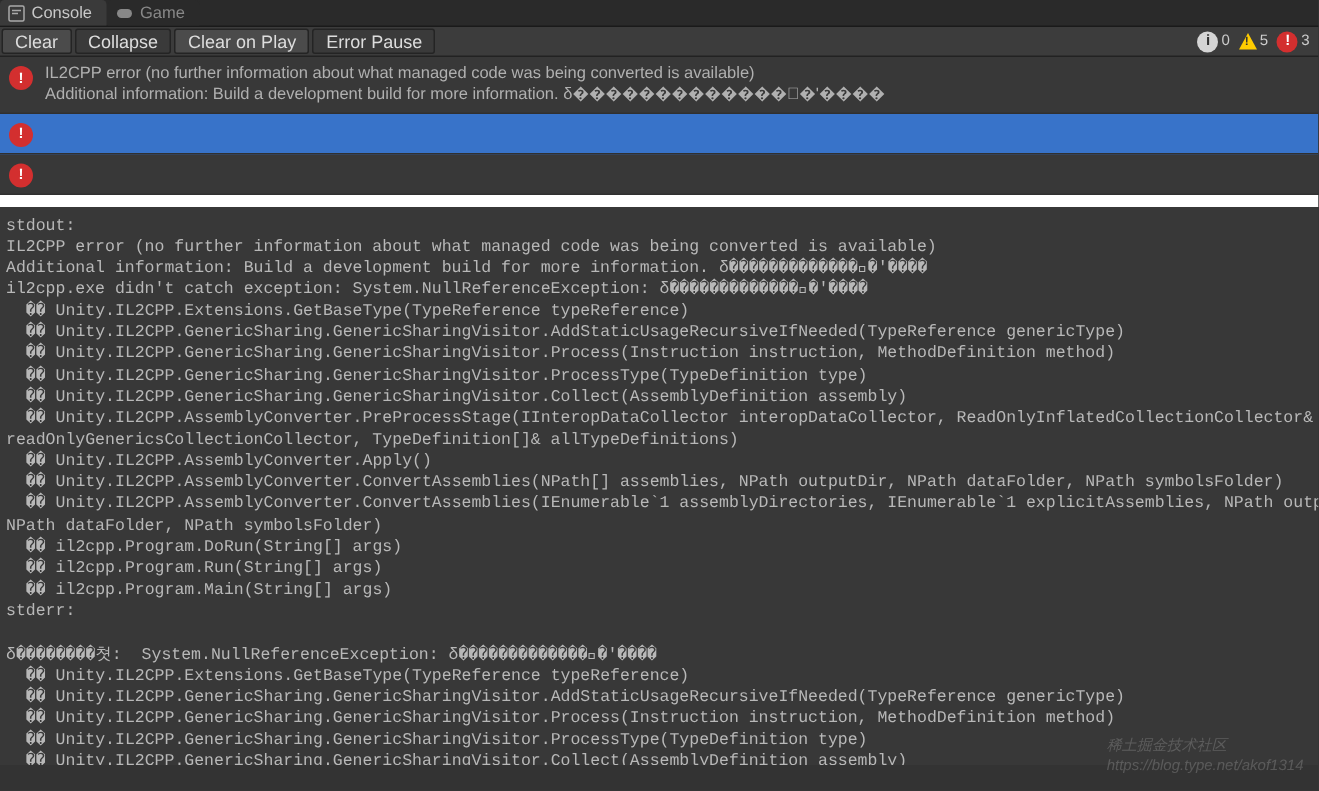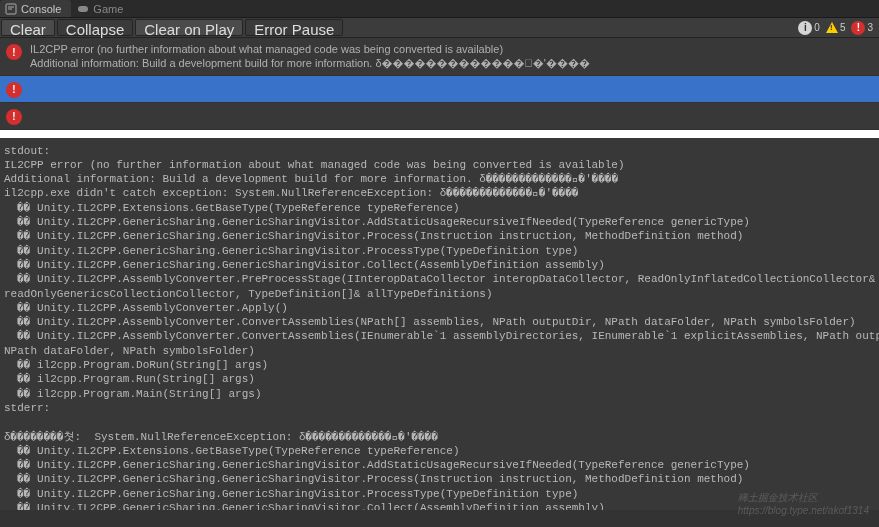--- a/index.html
+++ b/index.html
@@ -2,21 +2,21 @@
 <html><head>
 <meta charset="utf-8">
 <style>
   *{margin:0;padding:0;box-sizing:border-box;font-family:Arial,Helvetica,sans-serif;}
   body{background:#333;color:#b0b0b0;font-size:11px;width:879px;height:527px;overflow:hidden;}
   .tabs{display:flex;background:#2a2a2a;height:18px;align-items:flex-end;border-bottom:1px solid #1a1a1a;}
   .tab{display:flex;align-items:center;padding:1px 10px 1px 5px;background:#3a3a3a;margin-right:1px;height:100%;gap:4px;color:#c8c8c8;border-radius:3px 3px 0 0;}
   .tab.inactive{background:#2a2a2a;color:#888;}
   .tab-icon{width:12px;height:12px;display:flex;align-items:center;justify-content:center;}
   .toolbar{display:flex;background:#3c3c3c;height:20px;align-items:center;border-bottom:1px solid #222;}
-  .tbtn{background:#4b4b4b;color:#ddd;border:1px solid #242424;padding:1px 8px;font-size:15px;height:17px;margin:0 1px;border-radius:2px;}
+  .tbtn{background:#4b4b4b;color:#ddd;border:1px solid #242424;padding:1px 8px;font-size:12px;height:17px;margin:0 1px;border-radius:2px;}
   .tbtn.toggle{background:#3a3a3a;}
   .toolbar-right{margin-left:auto;display:flex;align-items:center;gap:6px;padding-right:6px;}
   .stat{display:flex;align-items:center;gap:2px;font-size:10px;color:#ccc;}
   .icon-circle{width:14px;height:14px;border-radius:50%;display:flex;align-items:center;justify-content:center;flex-shrink:0;font-size:10px;font-weight:bold;}
   .icon-info{background:#d5d5d5;color:#333;}
   .icon-err{background:#d32f2f;color:#fff;}
   .triangle-warn{width:0;height:0;border-left:6px solid transparent;border-right:6px solid transparent;border-bottom:11px solid #ffcc00;position:relative;}
   .triangle-warn::after{content:"!";position:absolute;left:-2px;top:1px;font-size:8px;color:#333;font-weight:bold;}
   .log-list{background:#383838;max-height:120px;overflow:hidden;}
   .log-entry{display:flex;align-items:flex-start;padding:4px 6px;gap:8px;border-bottom:1px solid #303030;}

